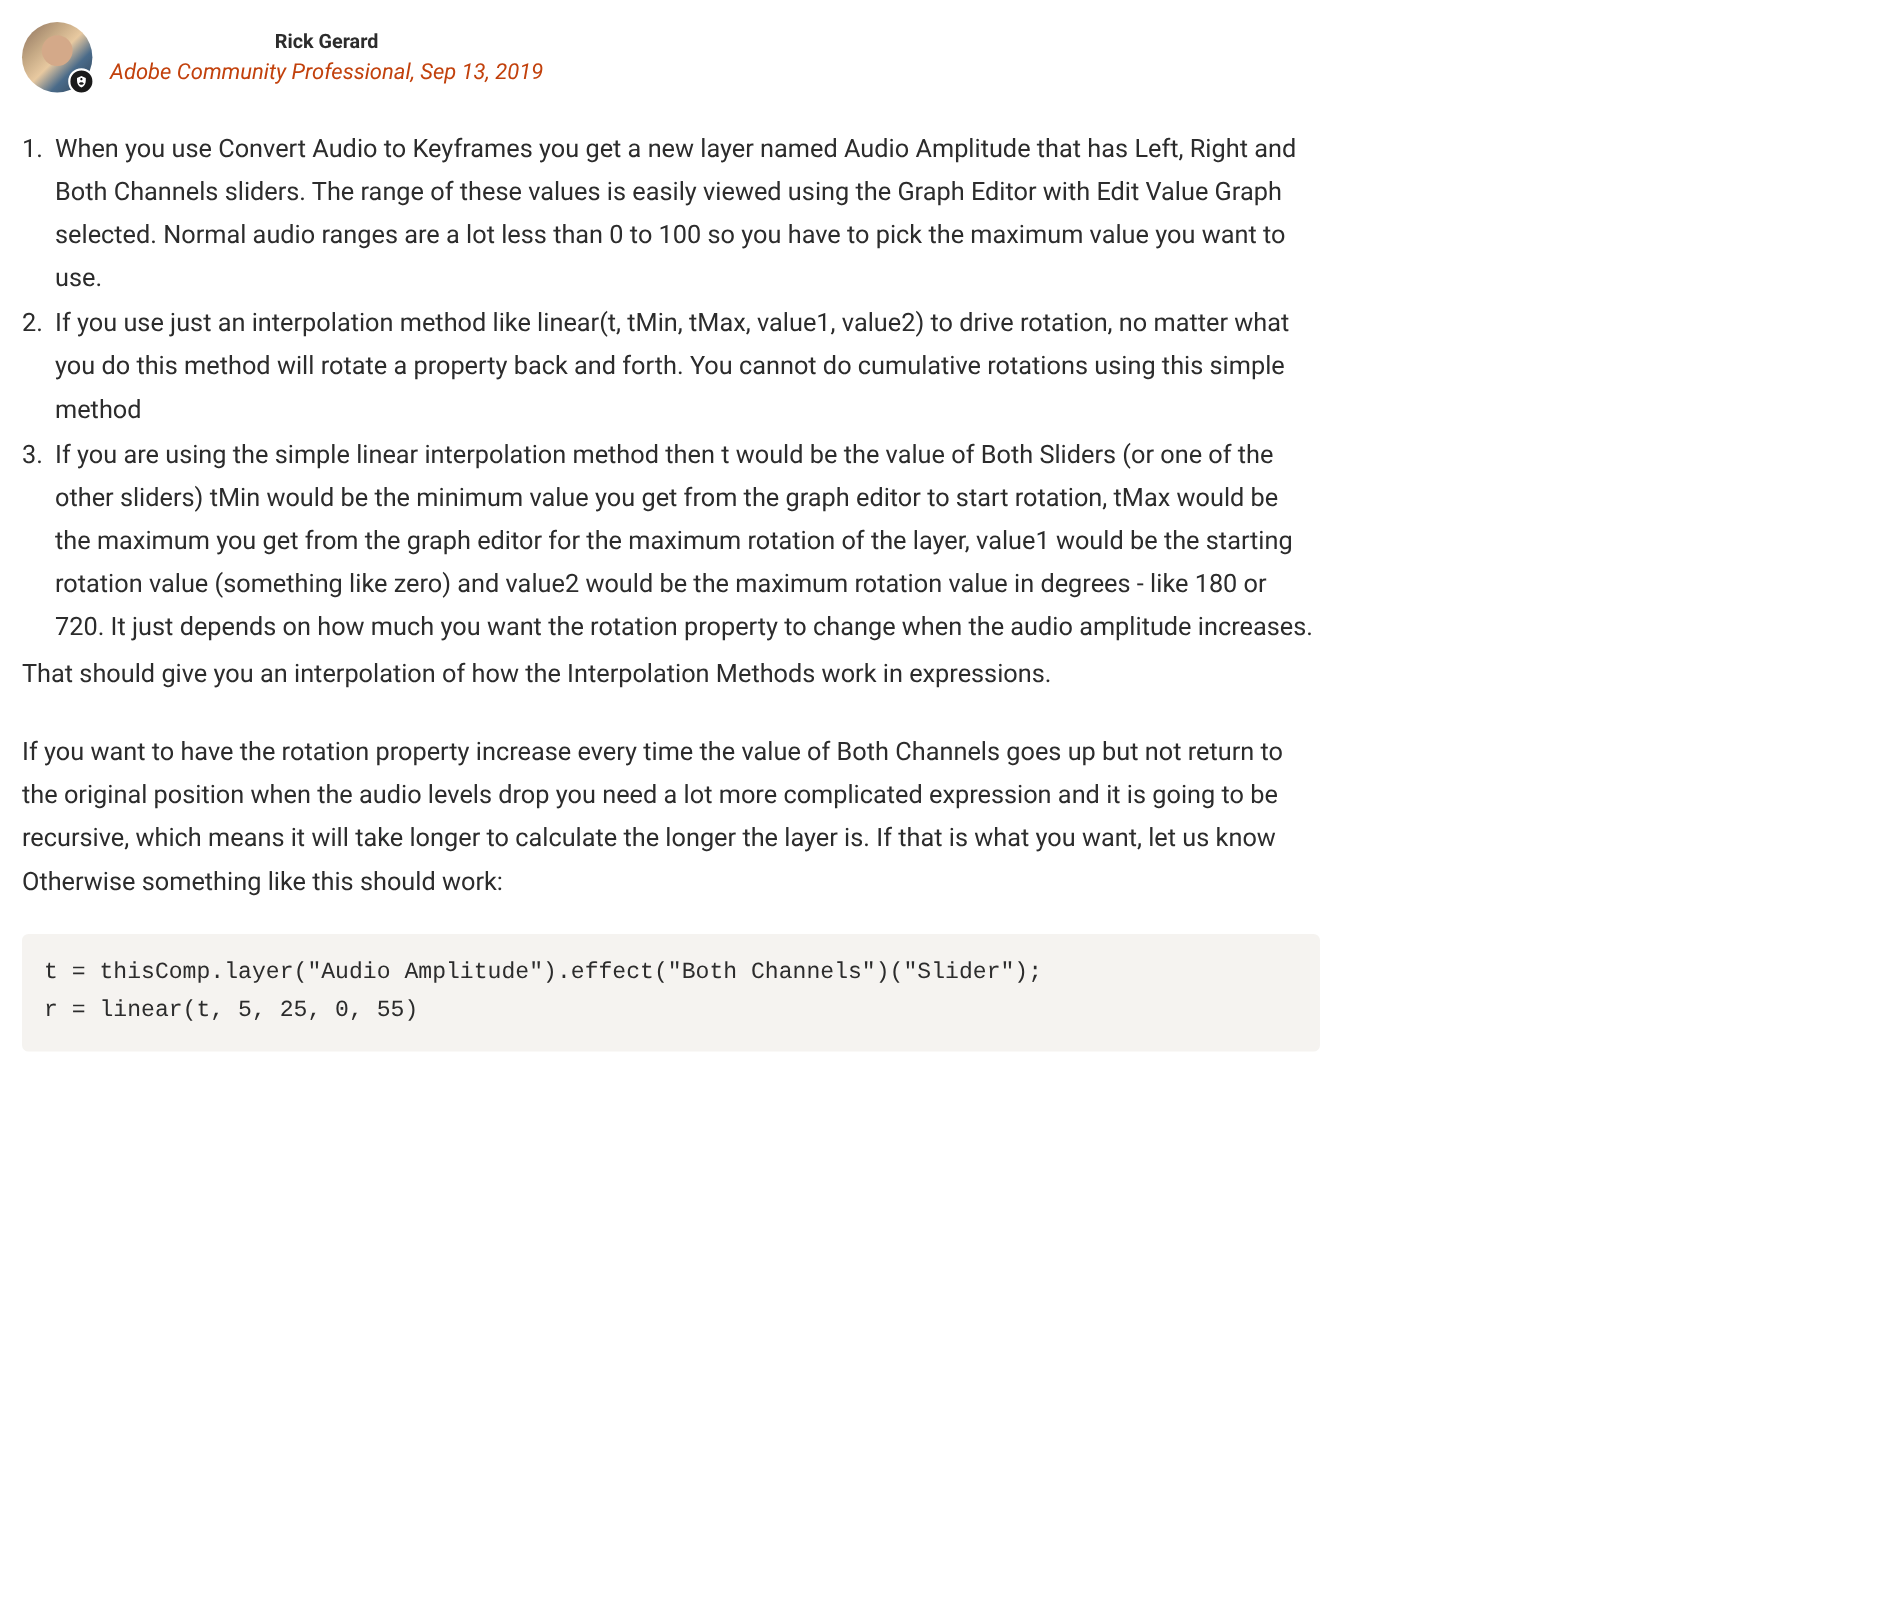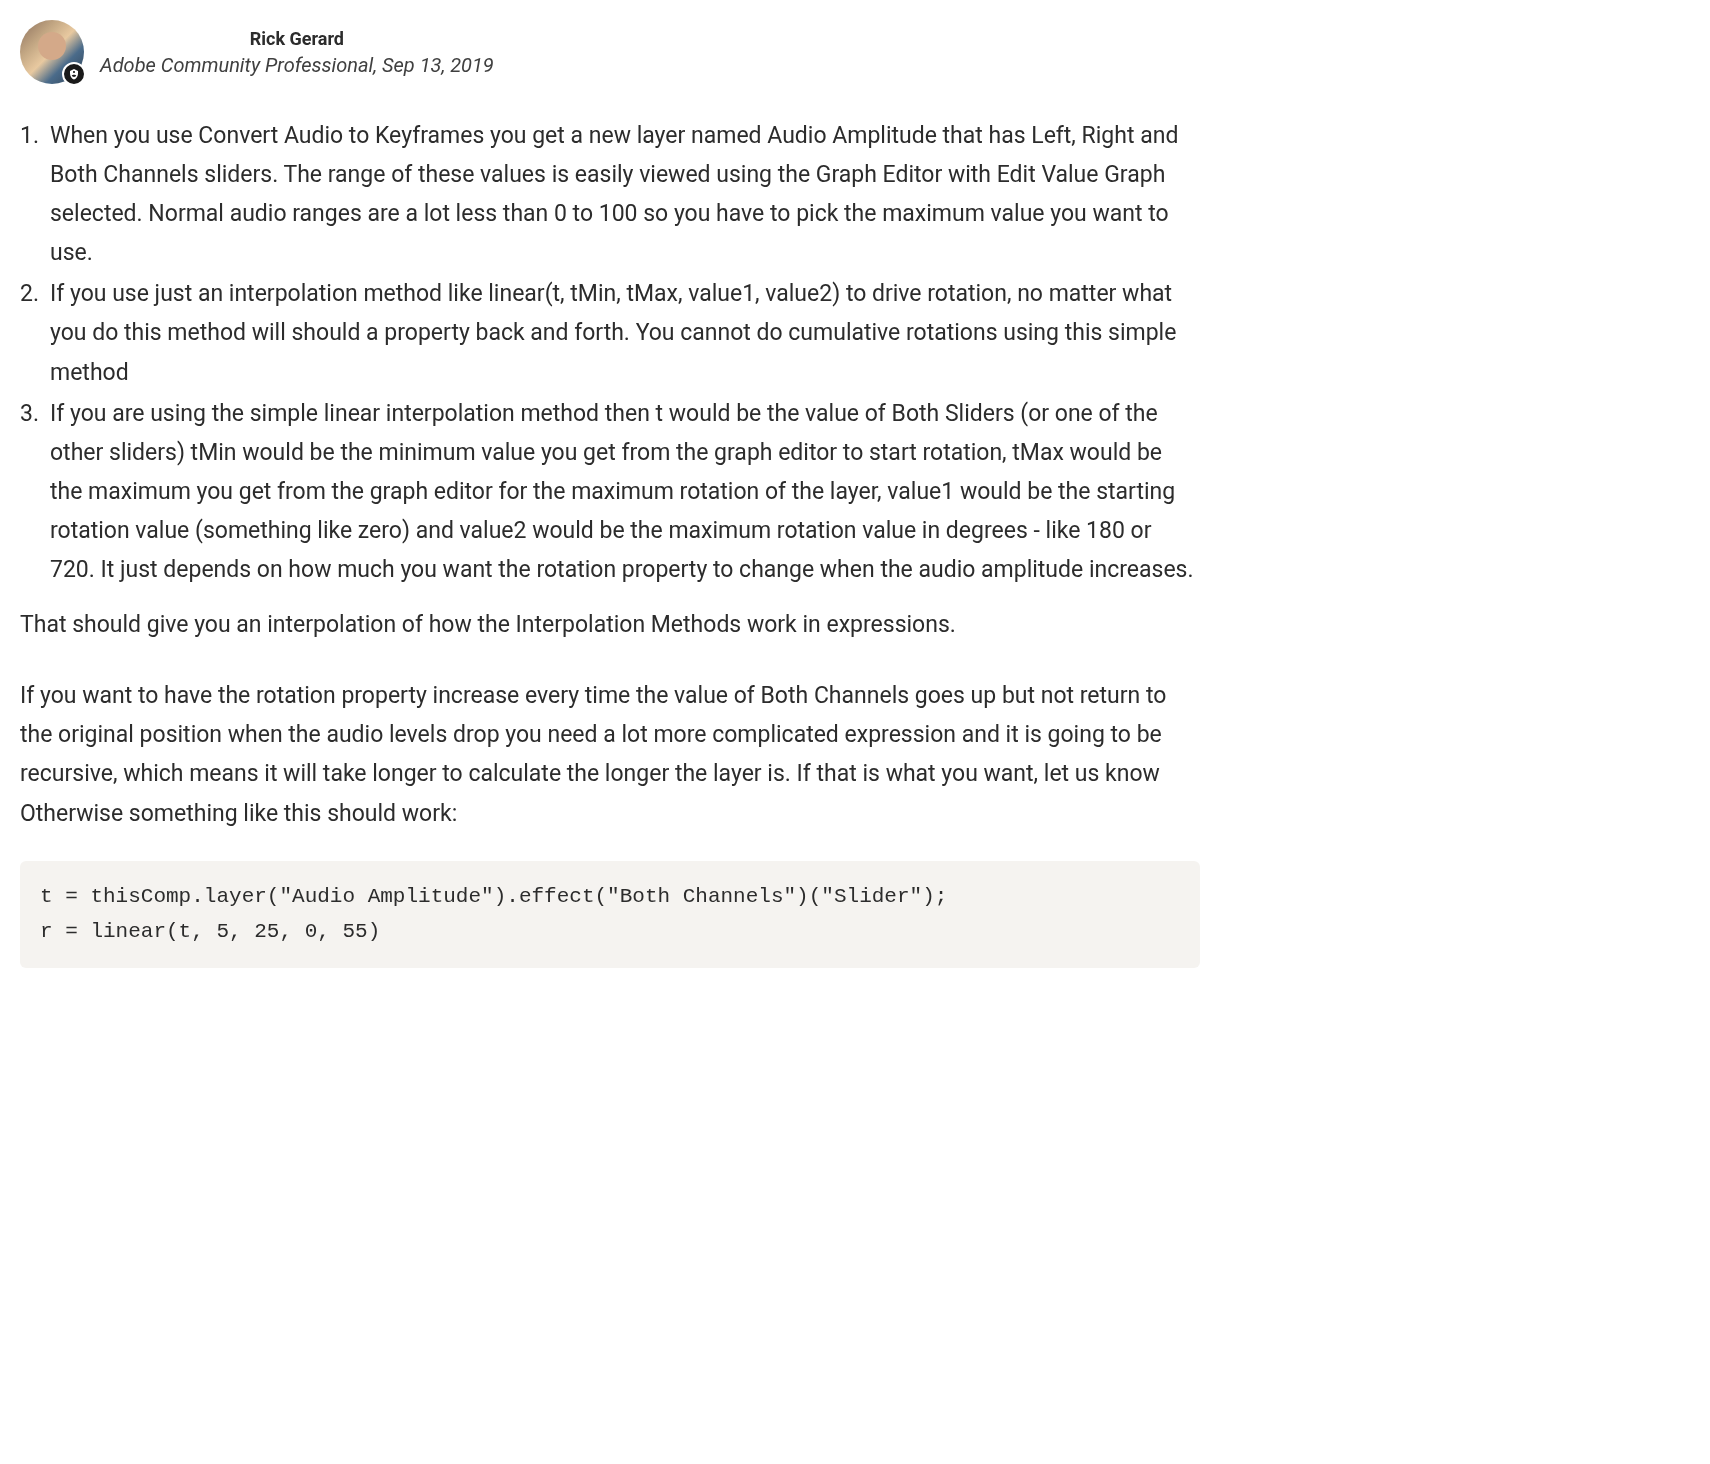--- a/index.html
+++ b/index.html
@@ -70,35 +70,35 @@
     }
     .author-name {
       font-weight: 700;
       font-size: 18px;
       color: #2c2c2c;
       margin-bottom: 4px;
       text-align: center;
     }
     .author-meta {
       font-size: 20px;
-      color: #404040;
+      color: #c2410c;
       font-style: italic;
     }
     .post-body {
       font-size: 23px;
       line-height: 1.7;
       color: #2c2c2c;
     }
     .intro-text {
       margin-bottom: 4px;
     }
     .post-list {
       list-style: none;
       counter-reset: item;
-      margin-bottom: 16px;
+      margin-bottom: 4px;
     }
     .post-list li {
       counter-increment: item;
       position: relative;
       padding-left: 30px;
       margin-bottom: 2px;
     }
     .post-list li::before {
       content: counter(item) ".";
       position: absolute;
@@ -142,21 +142,21 @@
       <div class="author-meta">
         <span>Adobe Community Professional</span><span>, </span><span>Sep 13, 2019</span>
       </div>
     </div>
   </div>
 
   <div class="post-body">
 
     <ol class="post-list">
       <li>When you use Convert Audio to Keyframes you get a new layer named Audio Amplitude that has Left, Right and Both Channels sliders. The range of these values is easily viewed using the Graph Editor with Edit Value Graph selected. Normal audio ranges are a lot less than 0 to 100 so you have to pick the maximum value you want to use.</li>
-      <li>If you use just an interpolation method like linear(t, tMin, tMax, value1, value2) to drive rotation, no matter what you do this method will should a property back and forth. You cannot do cumulative rotations using this simple method</li>
+      <li>If you use just an interpolation method like linear(t, tMin, tMax, value1, value2) to drive rotation, no matter what you do this method will rotate a property back and forth. You cannot do cumulative rotations using this simple method</li>
       <li>If you are using the simple linear interpolation method then t would be the value of Both Sliders (or one of the other sliders) tMin would be the minimum value you get from the graph editor to start rotation, tMax would be the maximum you get from the graph editor for the maximum rotation of the layer, value1 would be the starting rotation value (something like zero) and value2 would be the maximum rotation value in degrees - like 180 or 720. It just depends on how much you want the rotation property to change when the audio amplitude increases.</li>
     </ol>
 
     <div class="followup-text">That should give you an interpolation of how the Interpolation Methods work in expressions.</div>
 
     <div class="paragraph">If you want to have the rotation property increase every time the value of Both Channels goes up but not return to the original position when the audio levels drop you need a lot more complicated expression and it is going to be recursive, which means it will take longer to calculate the longer the layer is. If that is what you want, let us know Otherwise something like this should work:</div>
 
     <div class="code-block">t = thisComp.layer("Audio Amplitude").effect("Both Channels")("Slider");
 r = linear(t, 5, 25, 0, 55)</div>
   </div>

